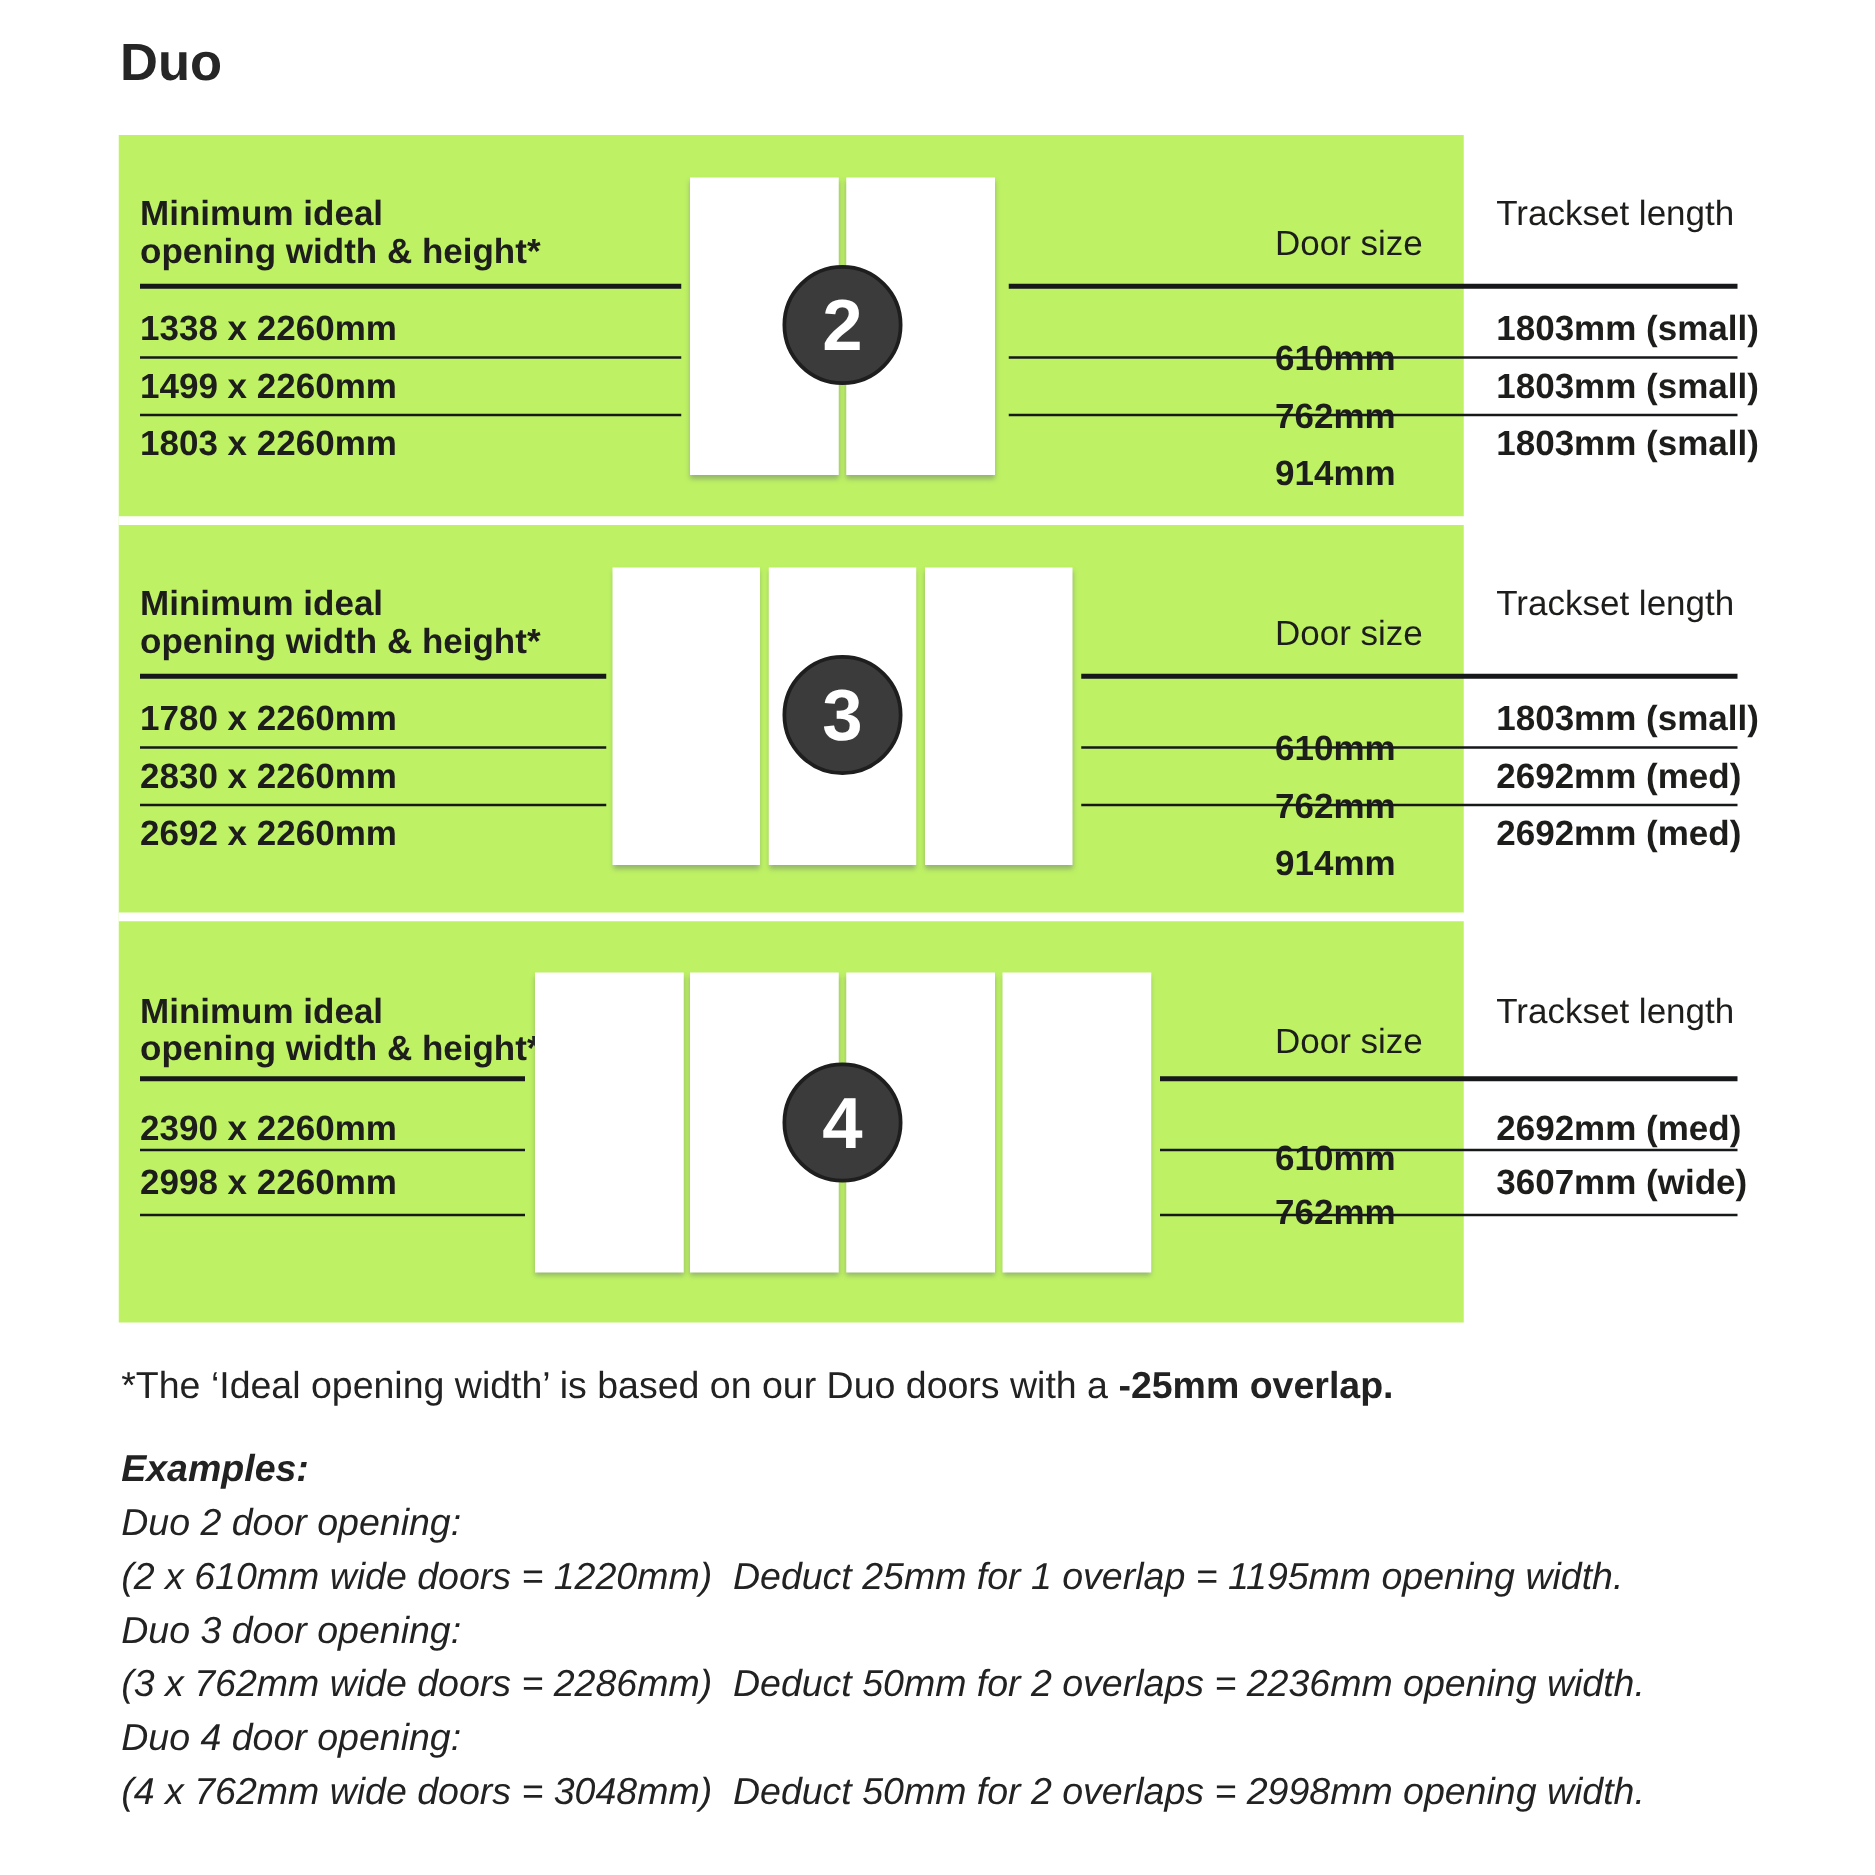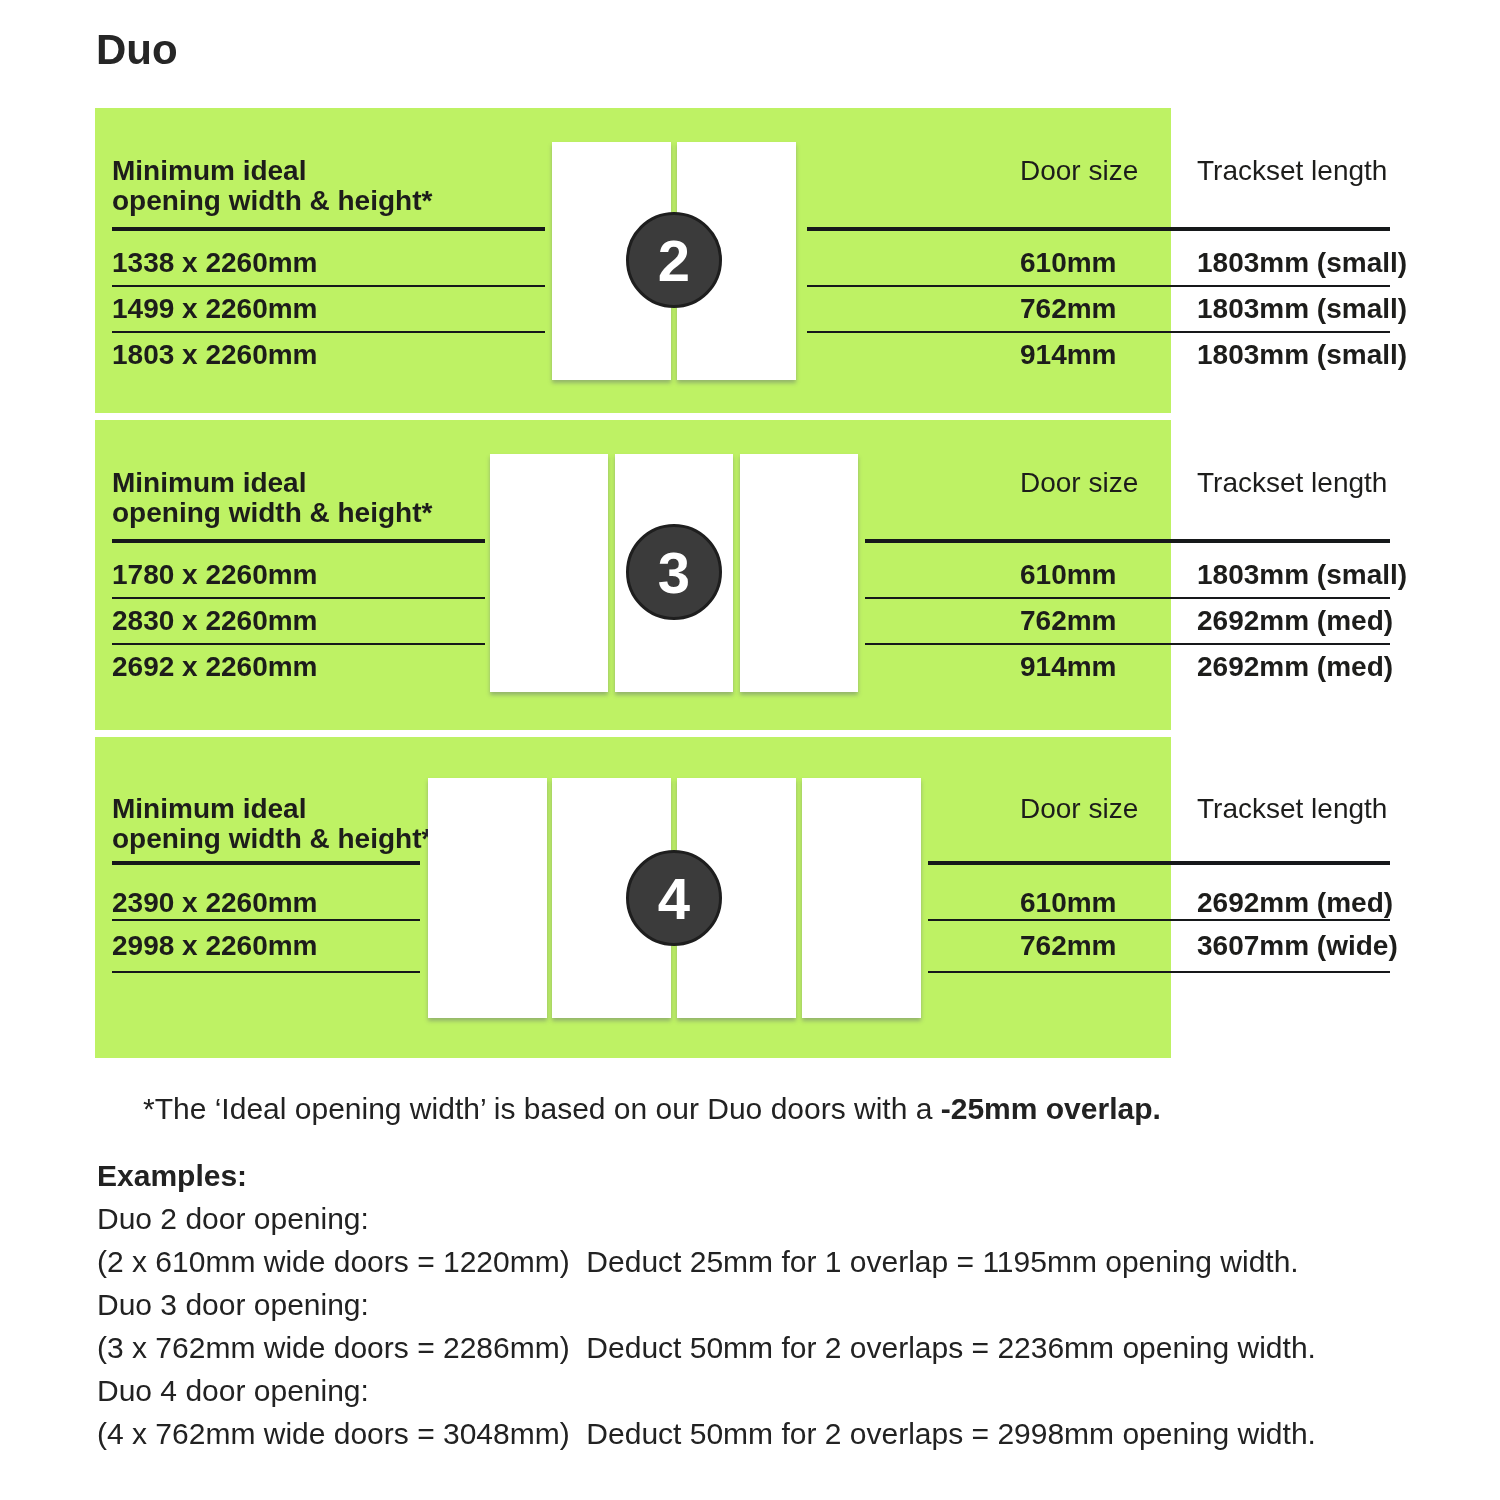--- a/index.html
+++ b/index.html
@@ -21,21 +21,21 @@
 
   .lheader{position:absolute;left:17px;font-size:28px;line-height:30px;font-weight:700;}
   .rhead{position:absolute;font-size:28px;line-height:30px;font-weight:400;}
 
   .rule{position:absolute;background:#16181a;}
   .thick{height:4px;}
   .thin{height:2px;}
 
   .cell{position:absolute;font-size:28px;line-height:28px;font-weight:700;white-space:nowrap;}
   .c-open{left:17px;}
-  .c-size{left:925px;}
+  .c-size{left:925px;margin-top:24px;}
   .c-track{left:1102px;}
 
   .door{position:absolute;background:#ffffff;box-shadow:0 3px 4px rgba(96,106,116,0.45);}
 
   .badge{position:absolute;left:531px;width:96px;height:96px;border-radius:50%;
          background:#3b3b3b;border:3px solid #1e1e1e;box-sizing:border-box;
          display:flex;align-items:center;justify-content:center;
          color:#fff;font-size:58px;font-weight:700;}
 
   
@@ -70,23 +70,23 @@
   #s3 .door{top:41px;height:240px;}
   #s3 .badge{top:113px;}
   #s3 .lrule{left:17px;width:308px;}
   #s3 .rrule{left:833px;width:462px;}
   #s3 .d1{left:333px;width:119px;}
   #s3 .d2{left:457px;width:119px;}
   #s3 .d3{left:582px;width:119px;}
   #s3 .d4{left:707px;width:119px;}
 
   
-  .footnote{position:absolute;left:97px;top:1092px;font-size:30px;line-height:34px;color:#222;margin-left:46px;}
+  .footnote{position:absolute;left:97px;top:1092px;font-size:30px;line-height:34px;color:#222;}
   .footnote b{font-weight:700;}
-  .examples{position:absolute;left:97px;top:1154px;font-size:30px;line-height:43px;color:#222;}
+  .examples{position:absolute;left:97px;top:1154px;font-size:30px;line-height:43px;color:#222;font-style:italic;}
   .examples .heading{font-weight:700;}
   .examples div{white-space:pre-wrap;}
 </style>
 </head>
 <body>
 
 <div class="page-title">Duo</div>
 
 <div class="panel">
 

